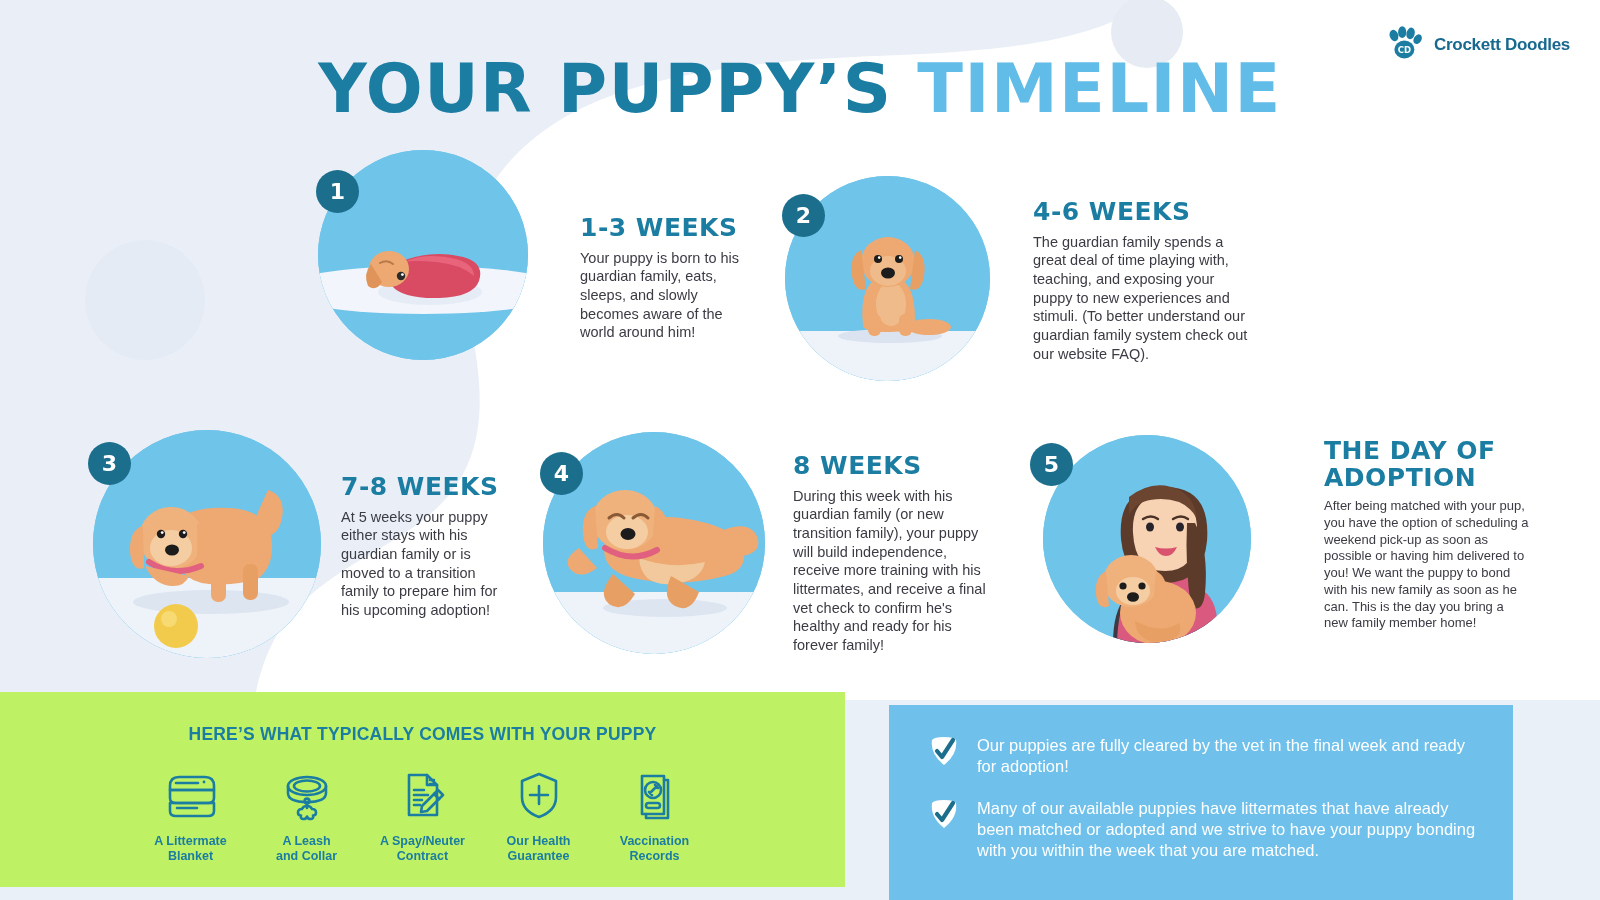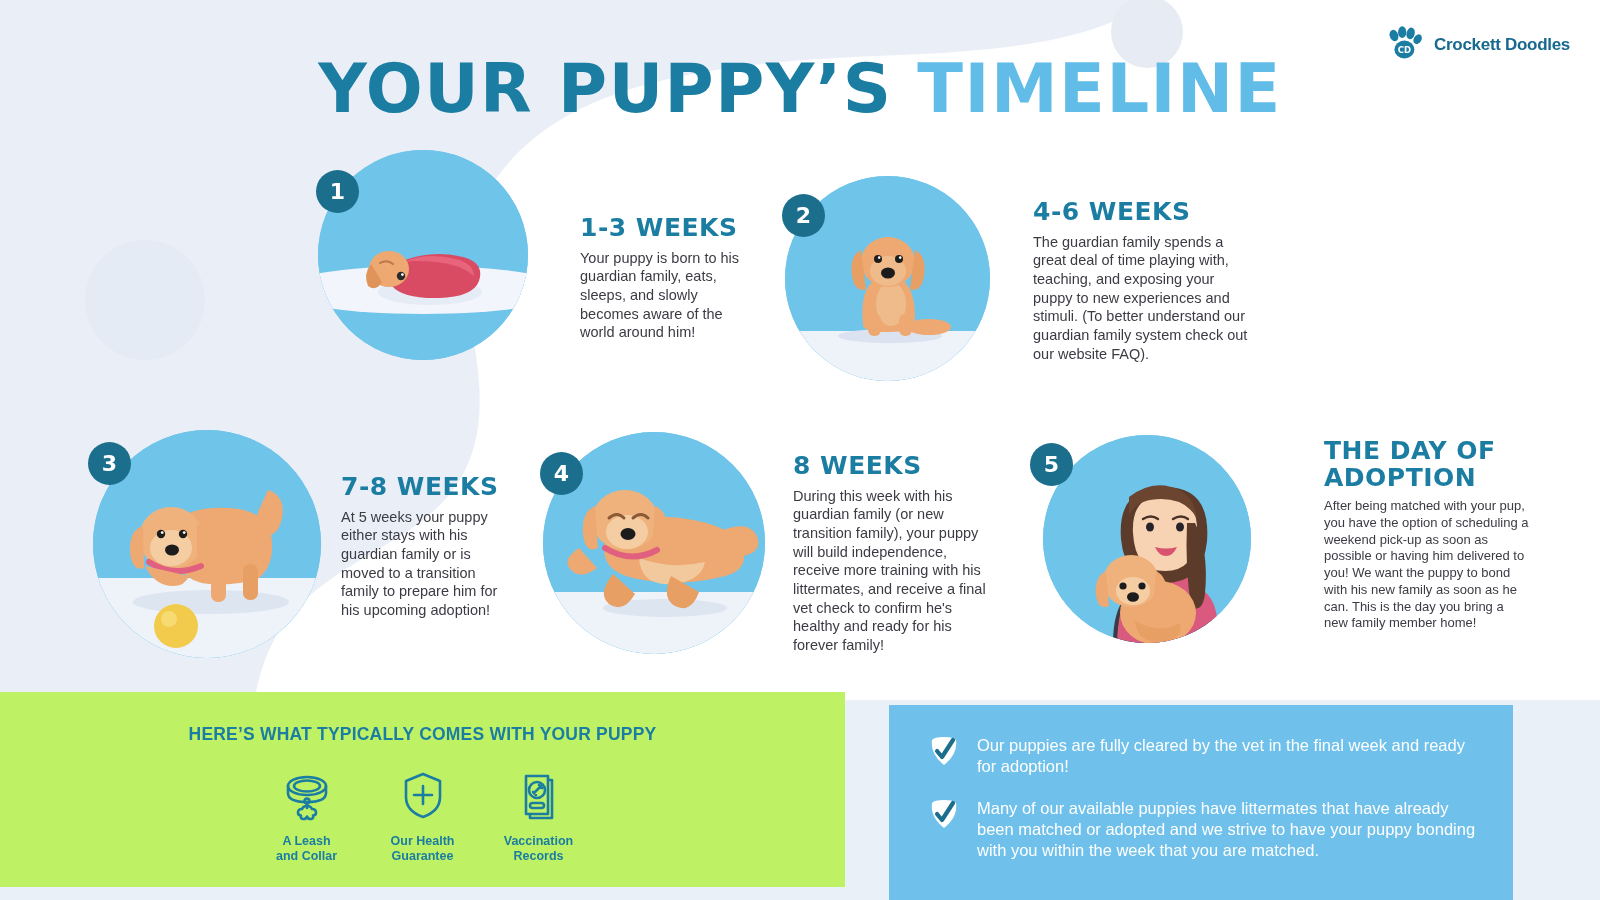--- a/index.html
+++ b/index.html
@@ -280,39 +280,71 @@
   <div class="txt-block" style="left:1324px; top:438px; width:206px;">
     <div class="step-head" style="font-size:25px;">THE DAY OF ADOPTION</div>
     <div class="step-body" style="font-size:13px;">After being matched with your pup, you have the option of scheduling a weekend pick-up as soon as possible or having him delivered to you! We want the puppy to bond with his new family as soon as he can. This is the day you bring a new family member home!</div>
   </div>
 </div>
 
 <div id="bottom-left">
   <div id="bottom-heading">HERE’S WHAT TYPICALLY COMES WITH YOUR PUPPY</div>
   <div id="items-row">
 
+    <div class="item">
+      <div class="ico">
+        <svg width="62" height="58" viewBox="0 0 62 58" fill="none" stroke="#1b7da2" stroke-width="2.6" stroke-linejoin="round" stroke-linecap="round">
+          <path d="M10 20 q0 -9 9 -9 h26 q9 0 9 9 v4 H10 Z"></path>
+          <path d="M16 17 h22"></path>
+          <circle cx="44" cy="16" r="1.4" fill="#1b7da2" stroke="none"></circle>
+          <path d="M10 24 h44 v8 q0 5 -6 5 H16 q-6 0 -6 -5 Z"></path>
+          <path d="M10 37 h44 v8 q0 5 -6 5 H16 q-6 0 -6 -5 Z"></path>
+          <path d="M17 42 h20"></path>
+        </svg>
+      </div>
+      <div class="lbl">
+        <span>A Littermate</span><br>
+        <span>Blanket</span>
+      </div>
+    </div>
 
 
     <div class="item">
       <div class="ico">
         <svg width="62" height="58" viewBox="0 0 62 58" fill="none" stroke="#1b7da2" stroke-width="2.6" stroke-linejoin="round" stroke-linecap="round">
           <ellipse cx="31" cy="20" rx="19" ry="9"></ellipse>
           <path d="M12 20 v7 q0 9 19 9 q19 0 19 -9 v-7"></path>
           <ellipse cx="31" cy="20" rx="13" ry="5.5"></ellipse>
           <circle cx="31" cy="35" r="2.4"></circle>
           <path d="M31 38 v4"></path>
           <path d="M26 43 q-4 0 -4 3.5 q0 3 3 3 q-1 3 2 3.5 q3 .4 4 -2.5 h0 q1 2.9 4 2.5 q3 -.5 2 -3.5 q3 0 3 -3 q0 -3.5 -4 -3.5 q-1 -3 -5 -3 q-4 0 -5 3 Z"></path>
         </svg>
       </div>
       <div class="lbl">
         <span>A Leash</span><br>
         <span>and Collar</span>
       </div>
     </div>
 
+    <div class="item">
+      <div class="ico">
+        <svg width="62" height="58" viewBox="0 0 62 58" fill="none" stroke="#1b7da2" stroke-width="2.6" stroke-linejoin="round" stroke-linecap="round">
+          <path d="M17 9 h18 l10 10 v30 H17 Z"></path>
+          <path d="M35 9 v10 h10"></path>
+          <path d="M22 24 h10 M22 29 h14 M22 34 h8 M22 39 h6"></path>
+          <path d="M38 14 h4 M38 18 h4"></path>
+          <path d="M46 24 l5 5 l-16 16 l-6 1 l1 -6 Z"></path>
+          <path d="M42 28 l5 5"></path>
+        </svg>
+      </div>
+      <div class="lbl">
+        <span>A Spay/Neuter</span><br>
+        <span>Contract</span>
+      </div>
+    </div>
 
     <div class="item">
       <div class="ico">
         <svg width="62" height="58" viewBox="0 0 62 58" fill="none" stroke="#1b7da2" stroke-width="2.6" stroke-linejoin="round" stroke-linecap="round">
           <path d="M31 8 l17 7 v16 q0 14 -17 20 q-17 -6 -17 -20 V15 Z"></path>
           <path d="M31 20 v18 M22 29 h18"></path>
         </svg>
       </div>
       <div class="lbl">
         <span>Our Health</span><br>

